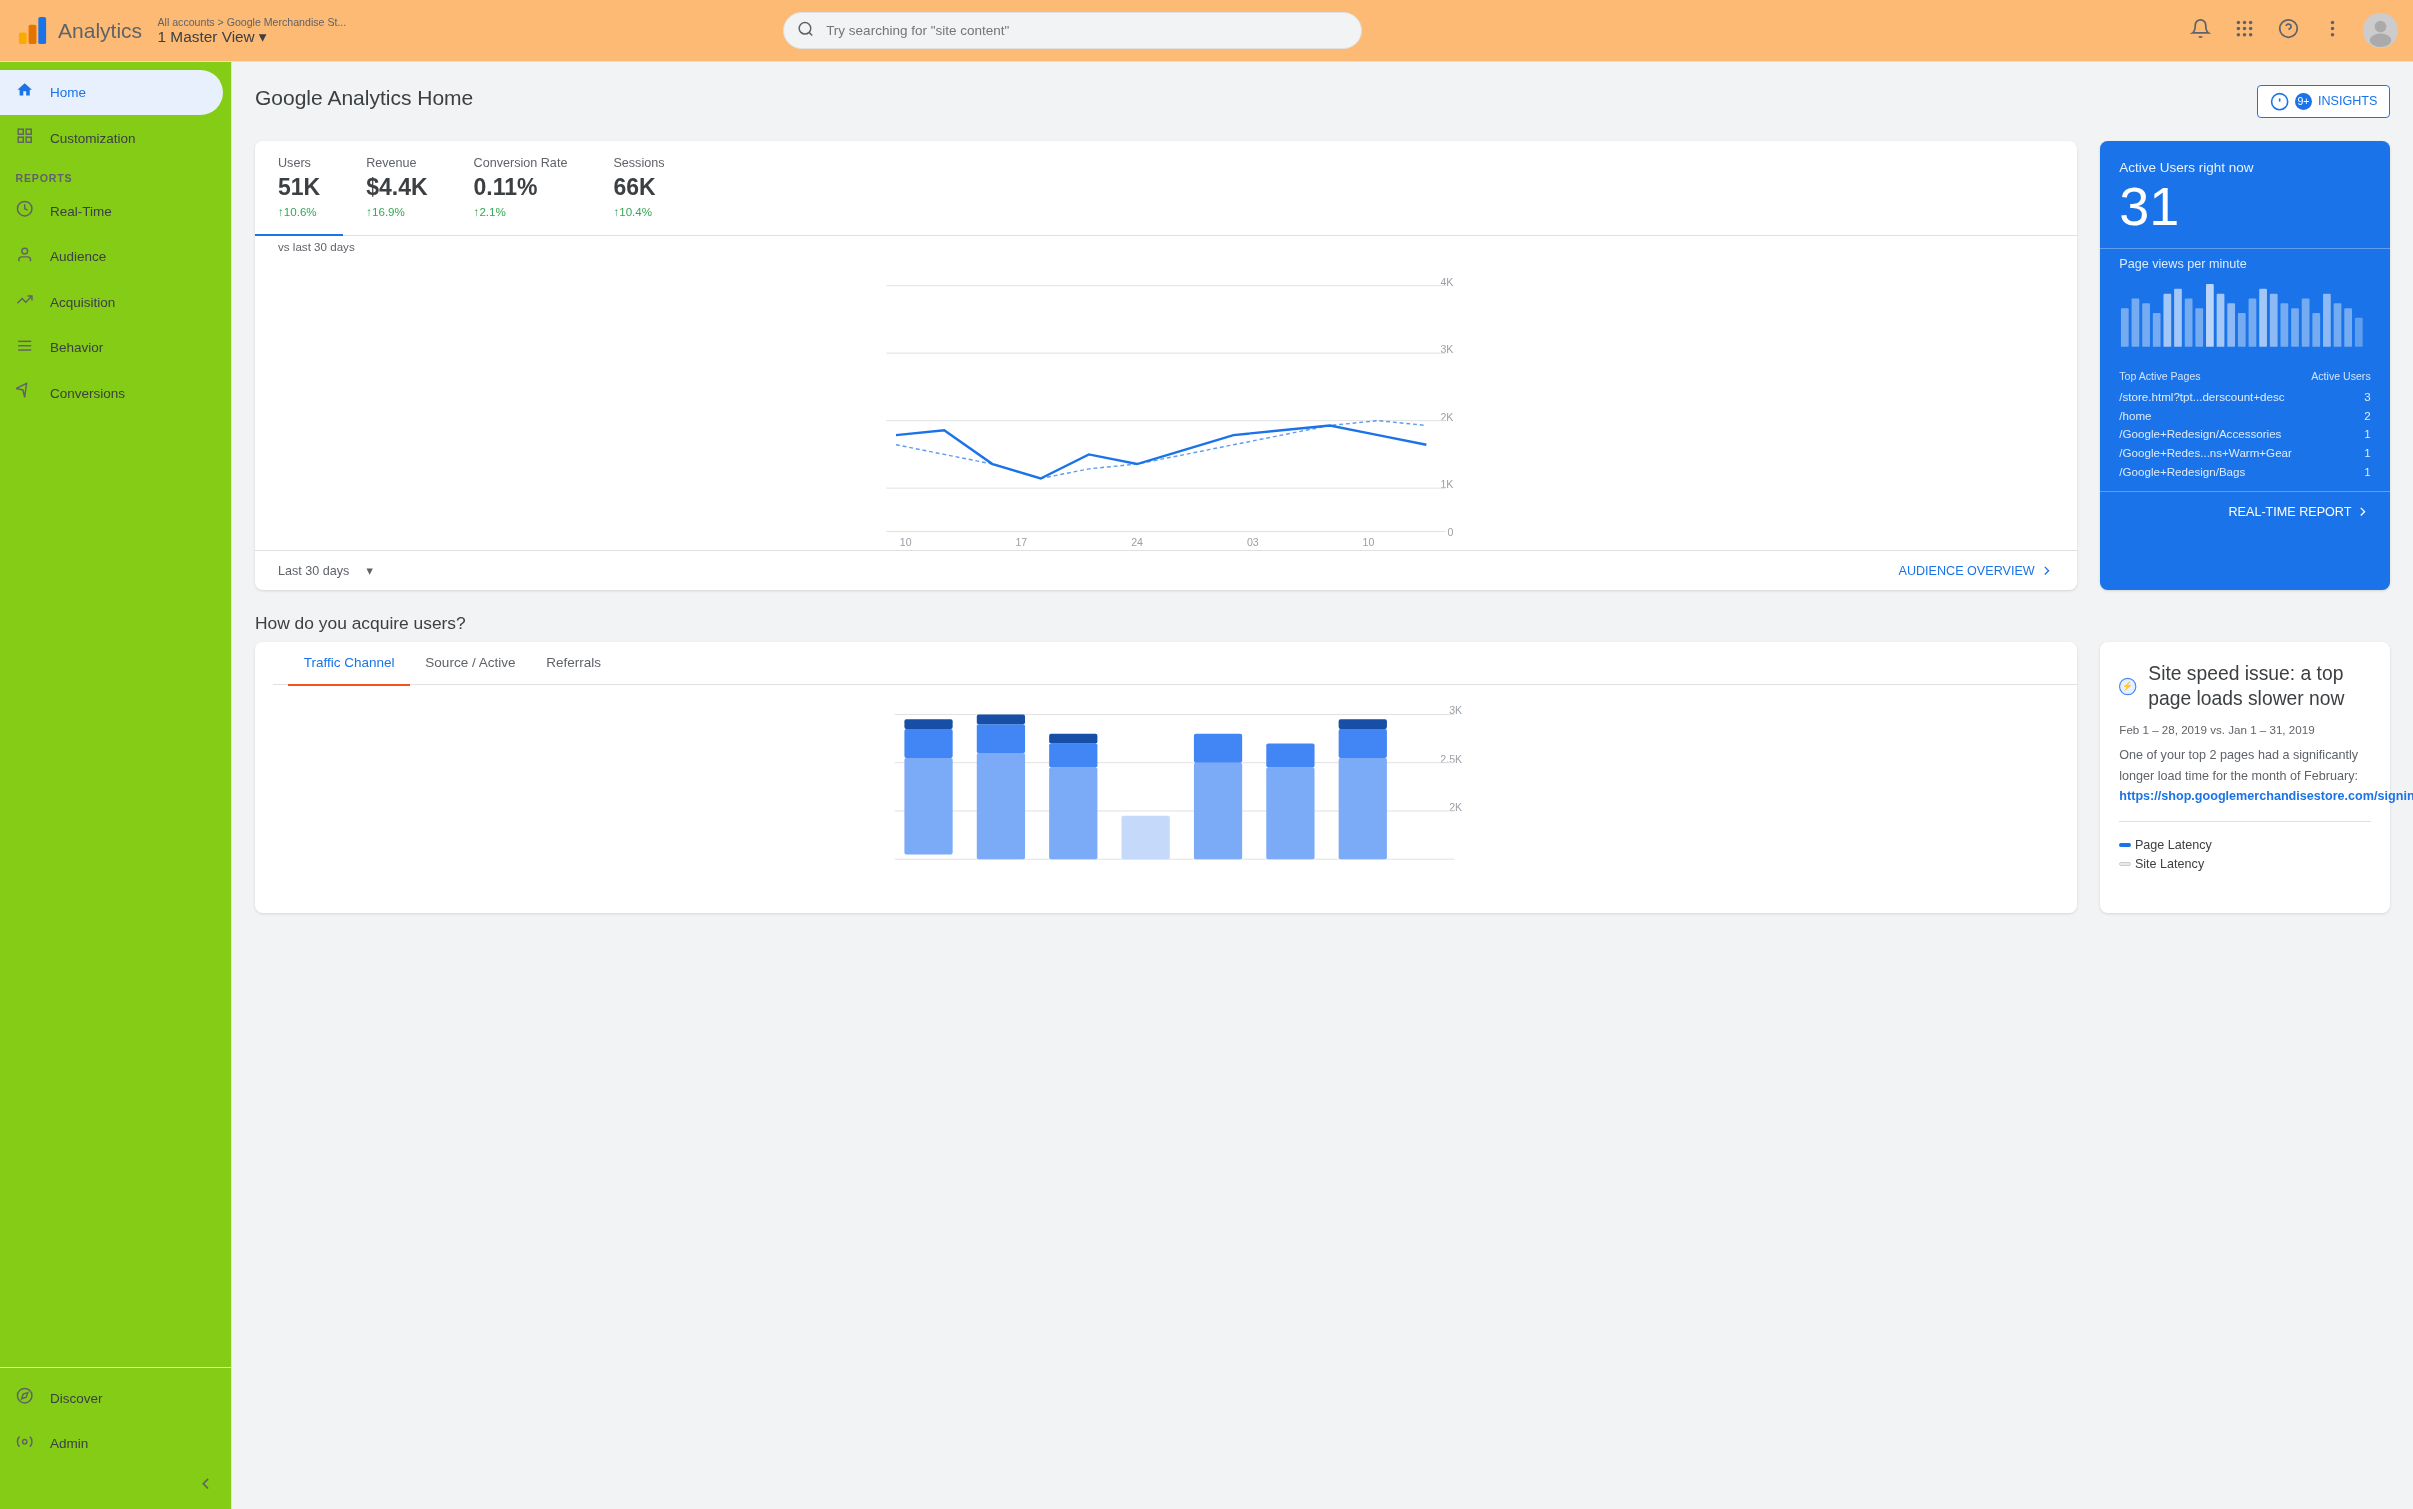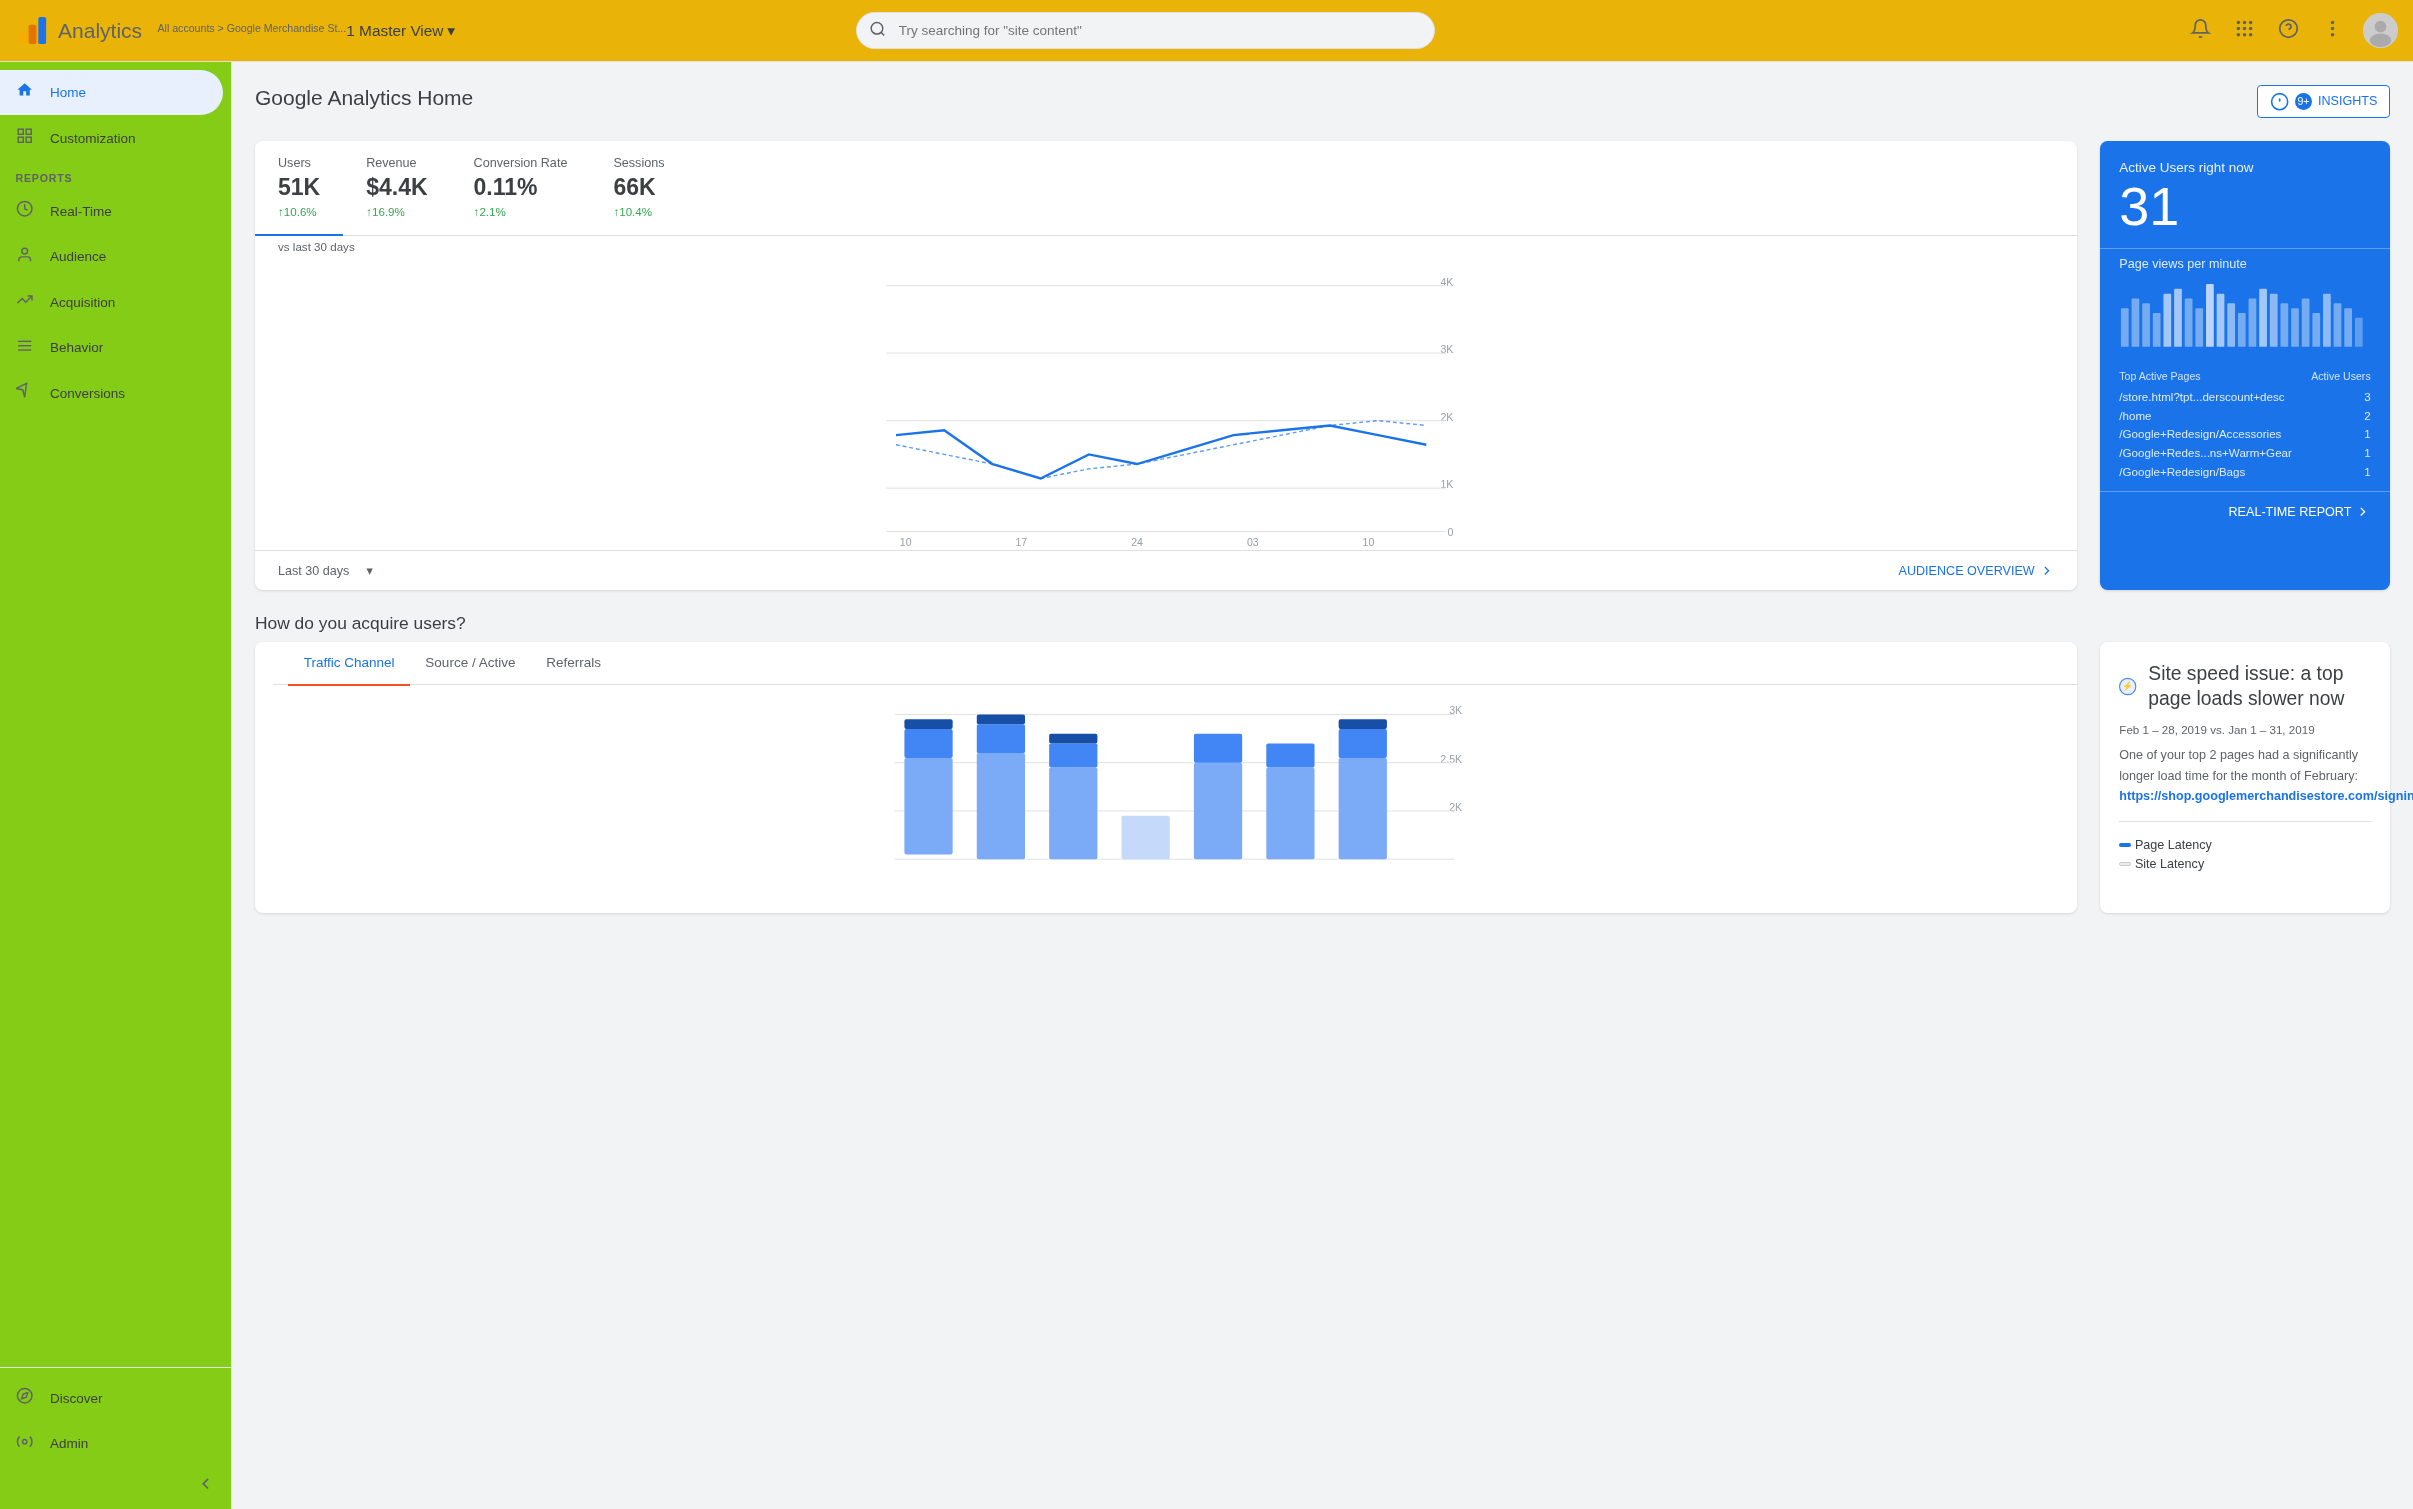--- a/index.html
+++ b/index.html
@@ -1,26 +1,26 @@
 <!DOCTYPE html>
 <html><head>
   <meta charset="utf-8">
   <style>
     * { box-sizing: border-box; margin: 0; padding: 0; }
     body { font-family: 'Arial', sans-serif; background: #f1f3f4; color: #333; display: flex; flex-direction: column; height: 100vh; overflow: hidden; }
 
     
     .topnav {
-      display: flex; align-items: center; background: #eab308; height: 62px;
+      display: flex; align-items: center; background: #fdba74; height: 62px;
       padding: 0 15.4px; border-bottom: 1px solid #e0e0e0; flex-shrink: 0; z-index: 10;
     }
     .topnav-logo { display: flex; align-items: center; gap: 7.7px; margin-right: 15.4px; }
     .logo-icon { width: 35px; height: 35px; }
     .logo-text { font-size: 21px; color: #5f6368; font-weight: 400; }
-    .topnav-breadcrumb { display: flex; flex-direction: row; margin-right: 25px; }
+    .topnav-breadcrumb { display: flex; flex-direction: column; margin-right: 25px; }
     .breadcrumb-top { font-size: 10.6px; color: #5f6368; }
     .breadcrumb-bottom { font-size: 15.4px; font-weight: 500; color: #3c4043; display: flex; align-items: center; gap: 3.9px; cursor: pointer; }
     .topnav-search { flex: 1; max-width: 579px; margin: 0 auto; position: relative; }
     .search-input {
       width: 100%; padding: 9.7px 15.4px 9.7px 42px; border: 1px solid #e0e0e0;
       border-radius: 23px; font-size: 13.5px; background: #f1f3f4; outline: none; color: #3c4043;
     }
     .search-icon-wrap { position: absolute; left: 13.5px; top: 50%; transform: translateY(-50%); color: #5f6368; }
     .topnav-actions { display: flex; align-items: center; gap: 15.4px; margin-left: auto; }
     .topnav-icon-btn { background: none; border: none; cursor: pointer; color: #5f6368; font-size: 19.3px; padding: 3.9px; }

